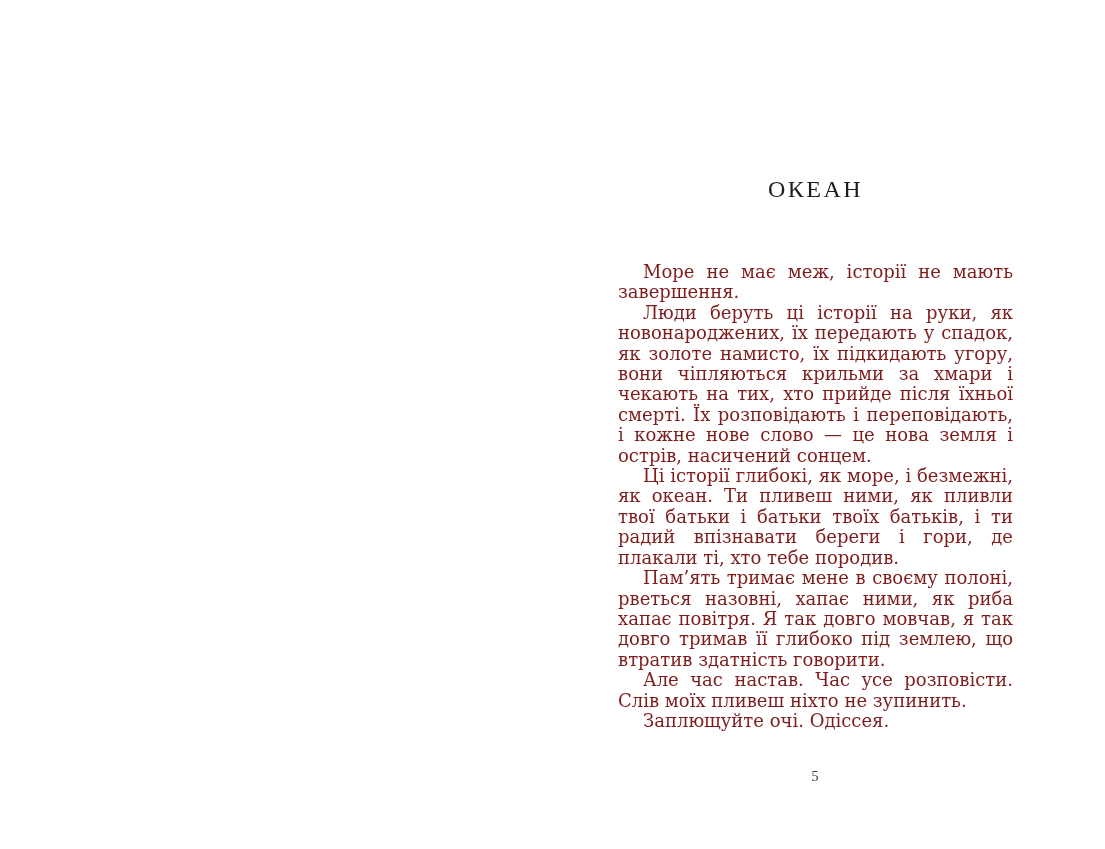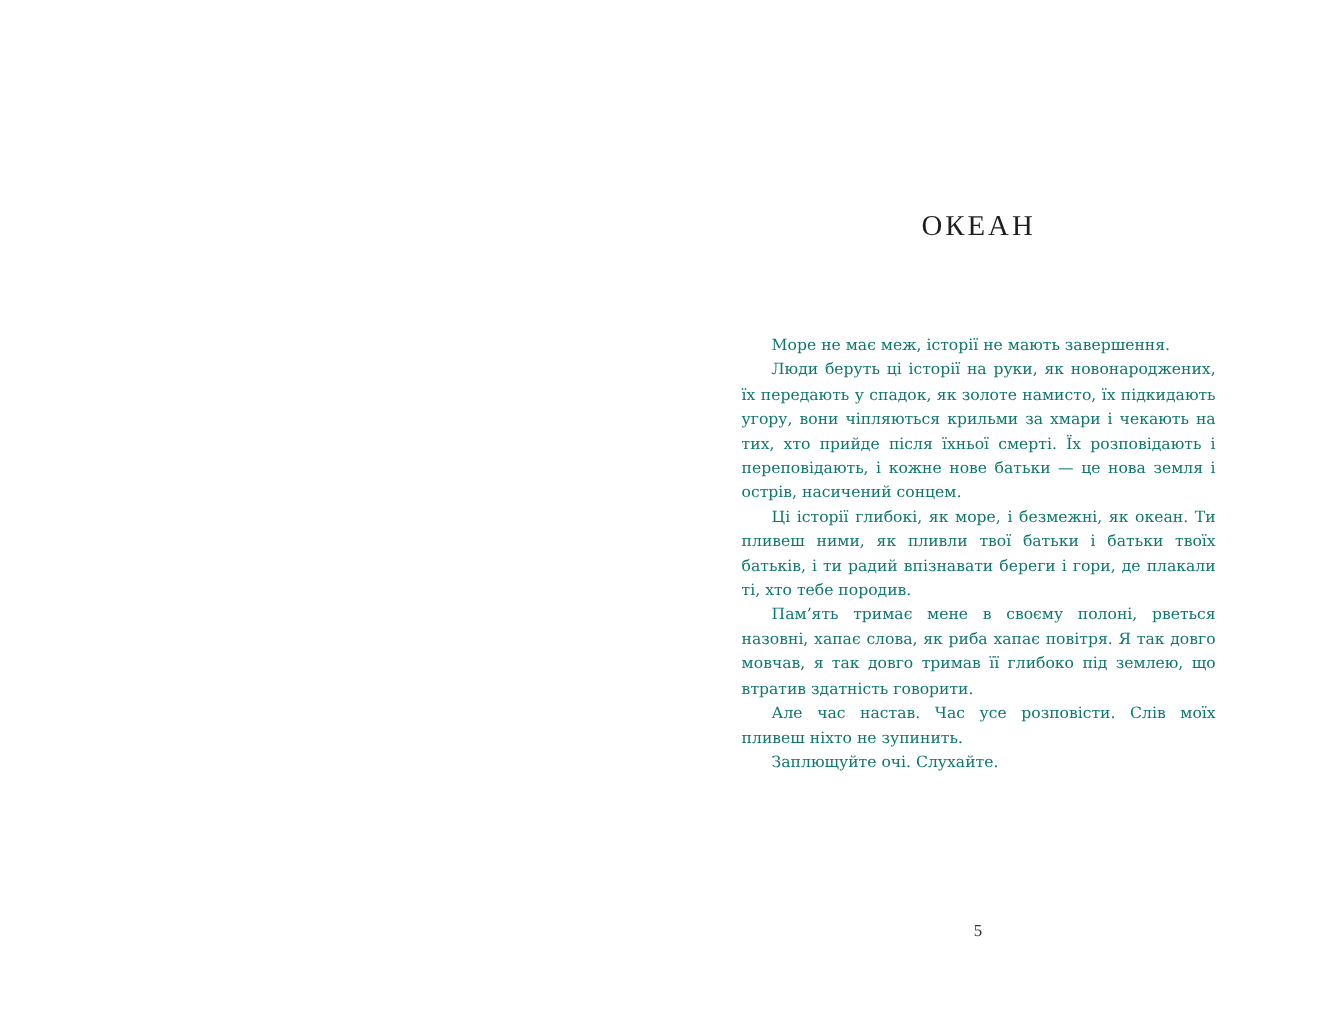--- a/index.html
+++ b/index.html
@@ -46,26 +46,25 @@
     letter-spacing: 2.5px;
     color: #1e1e1e;
     line-height: 30px;
   }
   .body-text {
     position: absolute;
     left: 618px;
     top: 258px;
     width: 395px;
     font-family: "DejaVu Serif", serif;
-    font-size: 13px;
+    font-size: 18px;
     line-height: 20.4px;
-    color: #0f766e;
+    color: #7f1d1d;
     text-align: justify;
     hyphens: manual;
-    margin-top: 17px;
   }
   .body-text p {
     margin: 0;
     text-indent: 25px;
   }
   .page-number {
     position: absolute;
     left: 805px;
     width: 20px;
     top: 765px;
@@ -79,21 +78,21 @@
 <body>
 
 <div class="spread">
   <div class="page-left"></div>
   <div class="page-right"></div>
 
   <h1 class="chapter-title" style="margin:0;font-weight:normal;">ОКЕАН</h1>
 
   <div class="body-text">
     <p>Море не має меж, історії не мають завершення.</p>
-    <p>Люди беруть ці історії на руки, як новонароджених, їх передають у спадок, як золоте намисто, їх підкидають уго­ру, вони чіпляються крильми за хмари і чекають на тих, хто прийде після їхньої смерті. Їх розповідають і перепові­дають, і кожне нове батьки — це нова земля і острів, наси­чений сонцем.</p>
+    <p>Люди беруть ці історії на руки, як новонароджених, їх передають у спадок, як золоте намисто, їх підкидають уго­ру, вони чіпляються крильми за хмари і чекають на тих, хто прийде після їхньої смерті. Їх розповідають і перепові­дають, і кожне нове слово — це нова земля і острів, наси­чений сонцем.</p>
     <p>Ці історії глибокі, як море, і безмежні, як океан. Ти пливеш ними, як пливли твої батьки і батьки твоїх батьків, і ти радий впізнавати береги і гори, де плакали ті, хто тебе породив.</p>
-    <p>Пам’ять тримає мене в своєму полоні, рветься назовні, хапає слова, як риба хапає повітря. Я так довго мовчав, я так довго тримав її глибоко під землею, що втратив здатність говорити.</p>
+    <p>Пам’ять тримає мене в своєму полоні, рветься назовні, хапає ними, як риба хапає повітря. Я так довго мовчав, я так довго тримав її глибоко під землею, що втратив здатність говорити.</p>
     <p>Але час настав. Час усе розповісти. Слів моїх пливеш ніхто не зупинить.</p>
-    <p>Заплющуйте очі. Слухайте.</p>
+    <p>Заплющуйте очі. Одіссея.</p>
   </div>
 
   <div class="page-number">5</div>
 </div>
 
 </body></html>

